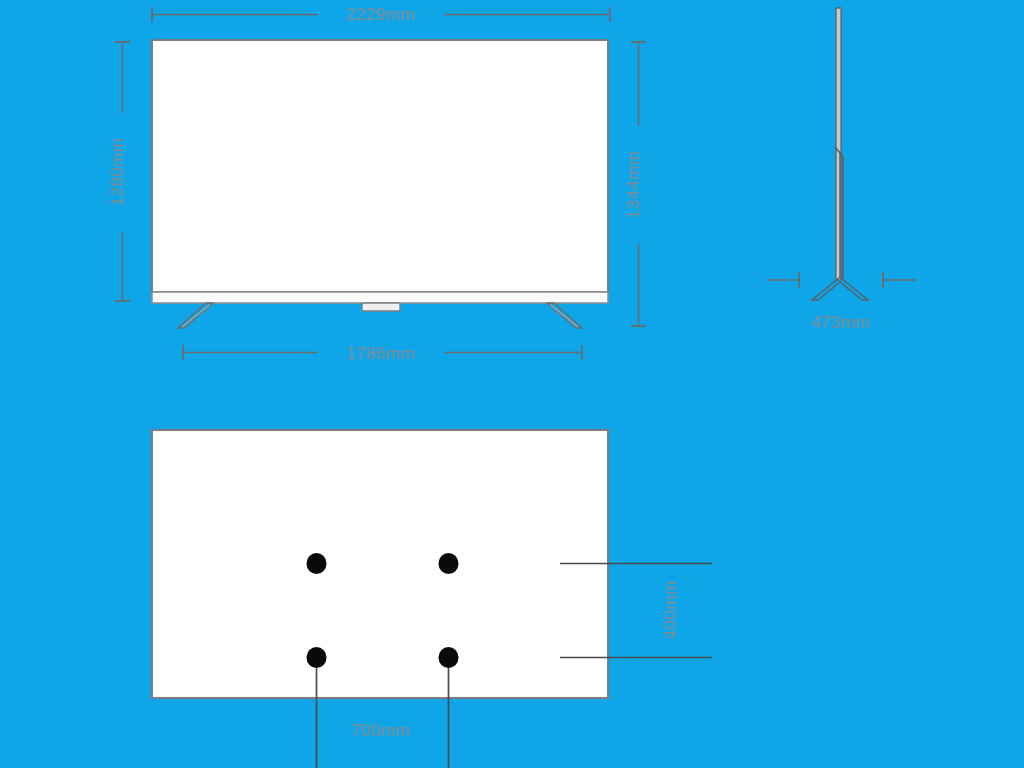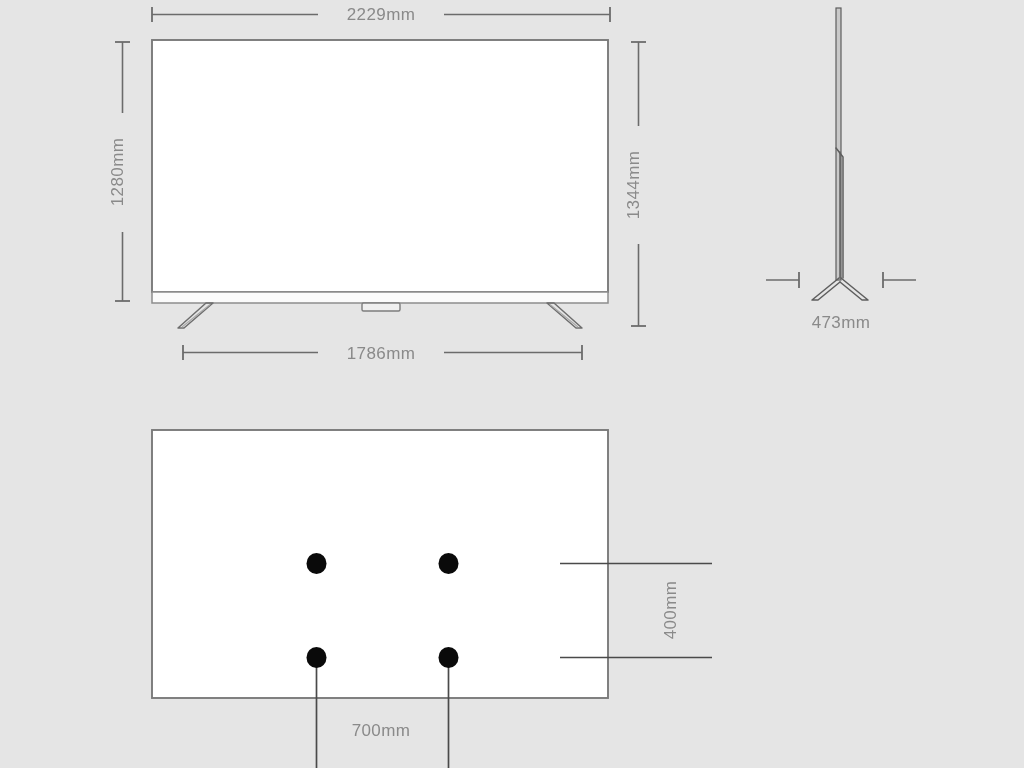--- a/index.html
+++ b/index.html
@@ -11,21 +11,21 @@
   body {
     width: 1024px;
     height: 768px;
     overflow: hidden;
     font-family: "Liberation Sans", sans-serif;
   }
   #drawing-root {
     position: relative;
     width: 1024px;
     height: 768px;
-    background: #e5e5e5;
+    background: #0ea5e9;
   }
   svg#tech-drawing {
     display: block;
     width: 1024px;
     height: 768px;
   }
   .dim-line {
     stroke: #6b6b6b;
     stroke-width: 1.6;
     fill: none;

